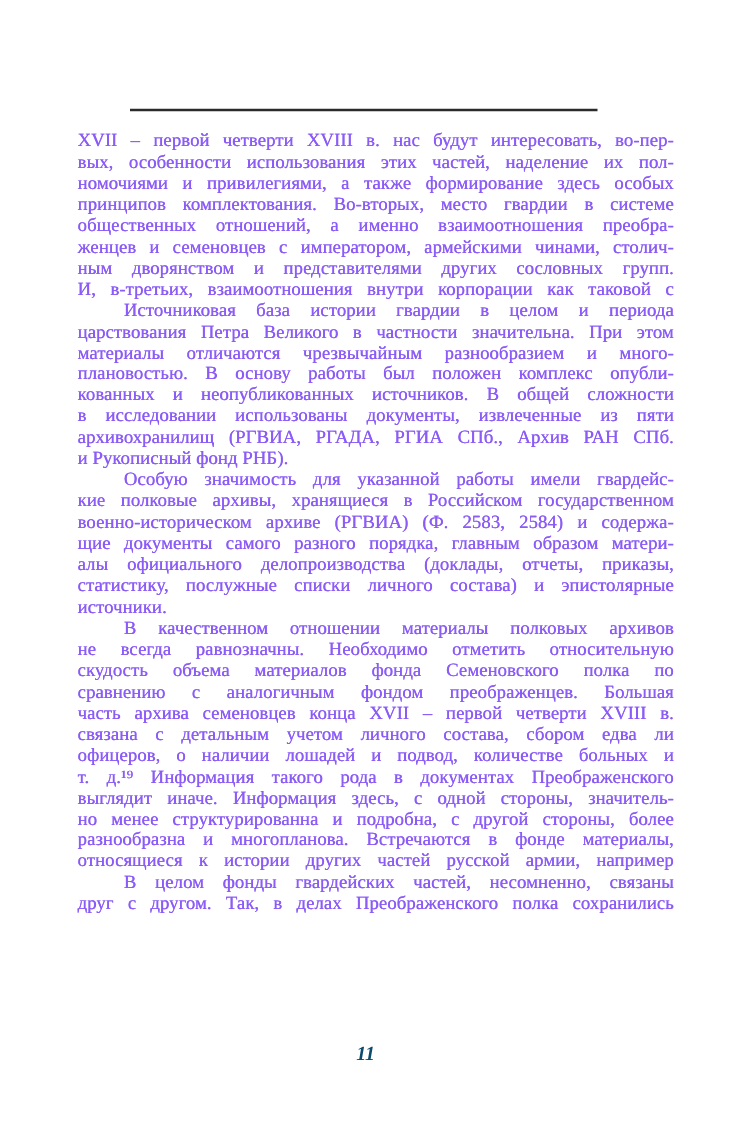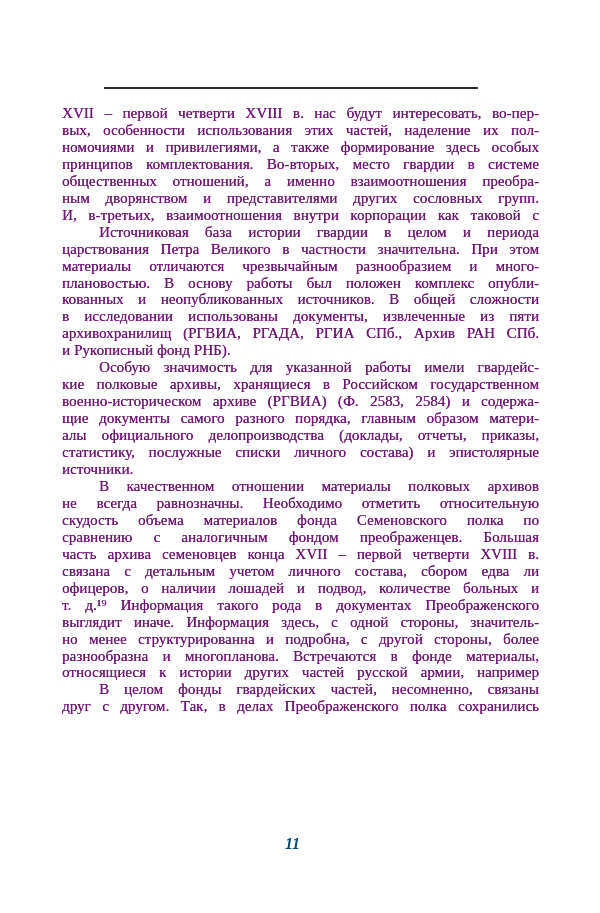--- a/index.html
+++ b/index.html
@@ -13,21 +13,21 @@
   .top-rule{
     position:absolute;
     left:104px;top:87px;
     width:374px;height:2px;
     background:#2b2b2b;
   }
   .text-block{
     position:absolute;
     left:62px;top:105px;
     width:477px;
-    color:#701a75;
+    color:#8b5cf6;
     text-shadow:0.25px 0 0 currentColor;
   }
   .para{margin:0;padding:0;}
   .ln{
     font-size:15px;
     line-height:16.95px;
     text-align:justify;
     text-align-last:justify;
     letter-spacing:0.05px;
   }
@@ -50,20 +50,21 @@
 
 <div id="page">
   <div class="top-rule"></div>
   <div class="text-block">
       <div class="para">
         <div class="ln">XVII – первой четверти XVIII в. нас будут интересовать, во-пер-</div>
         <div class="ln">вых, особенности использования этих частей, наделение их пол-</div>
         <div class="ln">номочиями и привилегиями, а также формирование здесь особых</div>
         <div class="ln">принципов комплектования. Во-вторых, место гвардии в системе</div>
         <div class="ln">общественных отношений, а именно взаимоотношения преобра-</div>
+        <div class="ln">женцев и семеновцев с императором, армейскими чинами, столич-</div>
         <div class="ln">ным дворянством и представителями других сословных групп.</div>
         <div class="ln">И, в-третьих, взаимоотношения внутри корпорации как таковой с</div>
       </div>
       <div class="para">
         <div class="ln ind">Источниковая база истории гвардии в целом и периода</div>
         <div class="ln">царствования Петра Великого в частности значительна. При этом</div>
         <div class="ln">материалы отличаются чрезвычайным разнообразием и много-</div>
         <div class="ln">плановостью. В основу работы был положен комплекс опубли-</div>
         <div class="ln">кованных и неопубликованных источников. В общей сложности</div>
         <div class="ln">в исследовании использованы документы, извлеченные из пяти</div>

